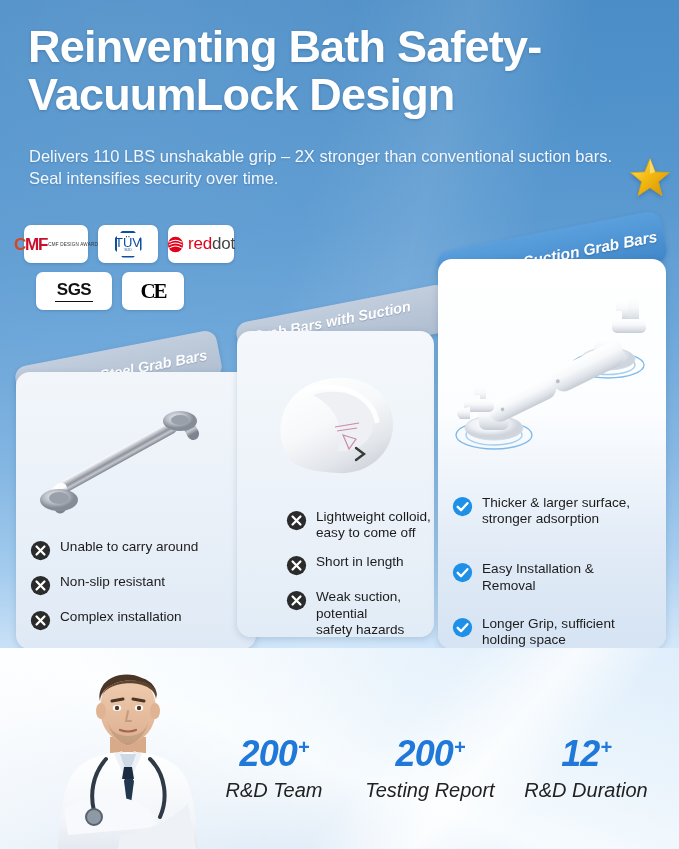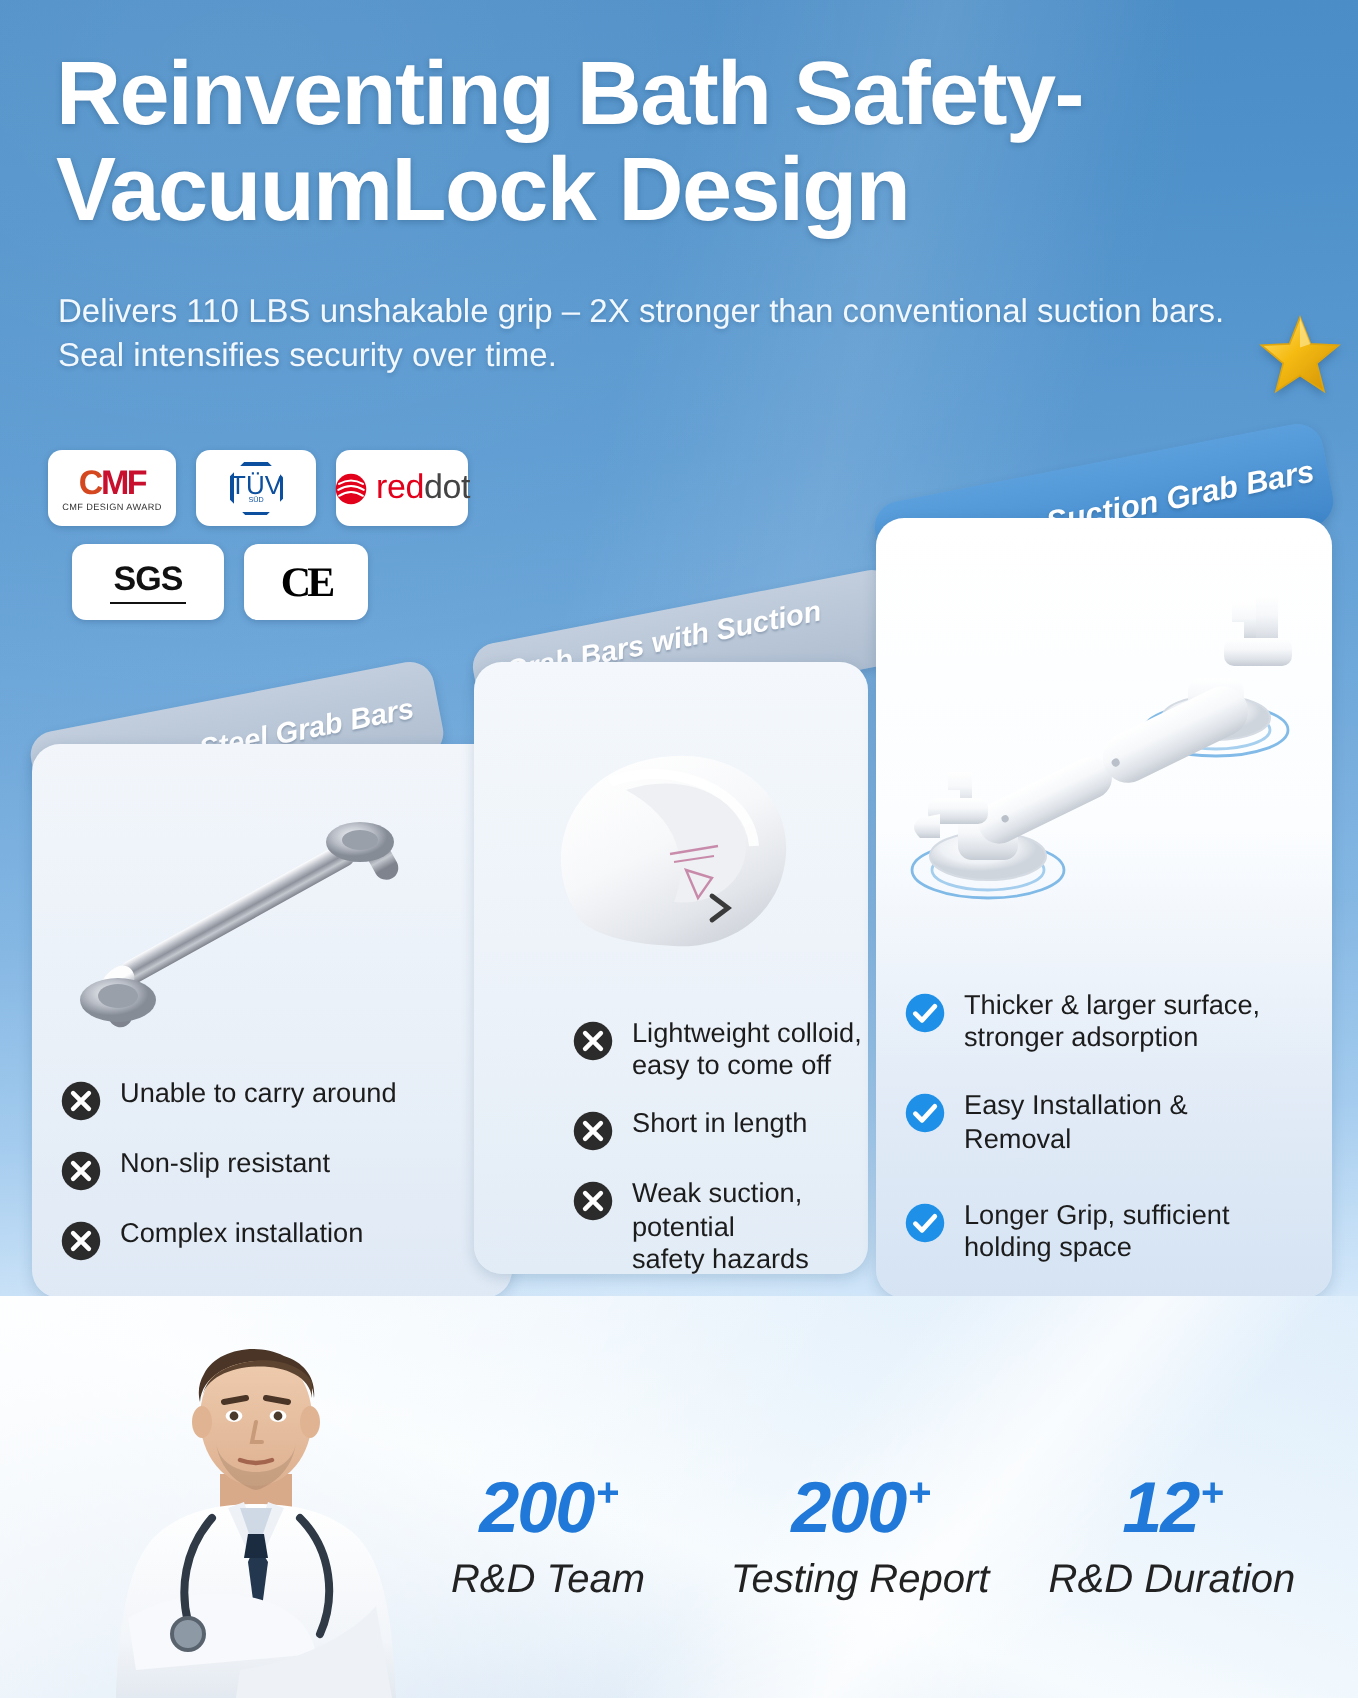--- a/index.html
+++ b/index.html
@@ -39,21 +39,21 @@
 
   
   .badges{ position:absolute; left:24px; top:225px; width:260px; }
   .badge-row{ display:flex; gap:10px; margin-bottom:9px; }
   .badge{
     background:#ffffff; border-radius:7px;
     display:flex; align-items:center; justify-content:center;
     box-shadow:0 1px 3px rgba(25,60,100,.25);
     height:38px; padding:0 9px;
   }
-  .badge-cmf{ width:64px; flex-direction:column; gap:1px; }
+  .badge-cmf{ width:64px; flex-direction:row; gap:1px; }
   .cmf-mark{ font-size:17px; font-weight:bold; color:#c8102e; letter-spacing:-1.2px; line-height:1; }
   .cmf-mark .c{ color:#d4471f; }
   .cmf-sub{ font-size:4.6px; color:#333; letter-spacing:.2px; white-space:nowrap; }
   .badge-tuv{ width:60px; }
   .tuv-oct{
     width:27px; height:27px; border:2.2px solid #0b4f9e; background:#fff;
     clip-path:polygon(30% 0,70% 0,100% 30%,100% 70%,70% 100%,30% 100%,0 70%,0 30%);
     display:flex; flex-direction:column; align-items:center; justify-content:center;
   }
   .tuv-t{ font-size:13px; font-weight:normal; color:#0b4f9e; line-height:1; }
@@ -363,21 +363,21 @@
       </g>
 
       <g fill="url(#wbar)">
         <path d="M26 99 l12 0 l0 18 l-6 0 l0 -9 l-6 0 Z"></path>
         <rect x="16" y="112" width="30" height="13" rx="5"></rect>
         <path d="M12 122 q-6 4 0 10 l10 0 l0 -12 Z"></path>
       </g>
     </svg>
 
     <div class="feats" style="top:236px;">
-      <div class="feat" style="margin-bottom:18px">
+      <div class="feat" style="margin-bottom:34px">
         <svg class="ic" viewBox="0 0 24 24">
           <circle cx="12" cy="12" r="11" fill="#1e90e8"></circle>
           <path d="M6.5 12.4 L10.3 16.2 L17.6 8.2" stroke="#fff" stroke-width="2.7" fill="none" stroke-linecap="round" stroke-linejoin="round"></path>
         </svg>
         <span class="tx" style="white-space:pre-line">Thicker &amp; larger surface,
 stronger adsorption</span>
       </div>
       <div class="feat" style="margin-bottom:22px">
         <svg class="ic" viewBox="0 0 24 24">
           <circle cx="12" cy="12" r="11" fill="#1e90e8"></circle>

